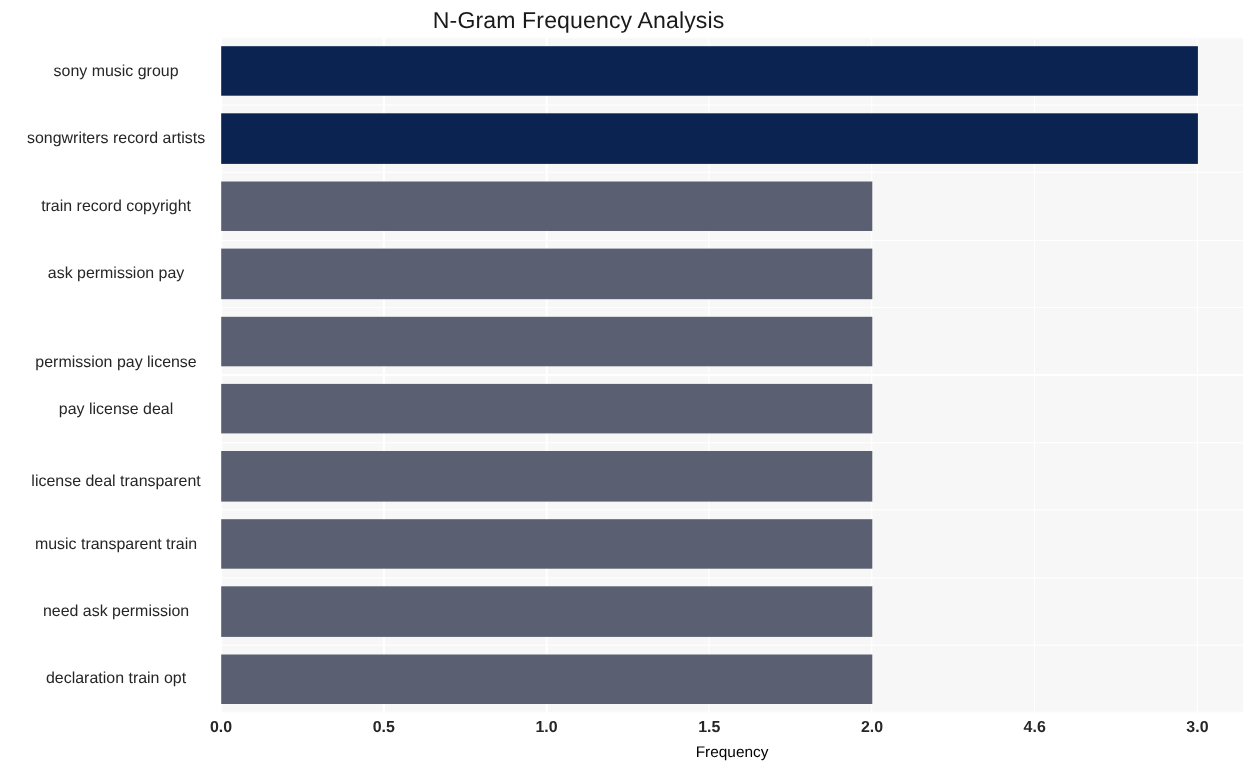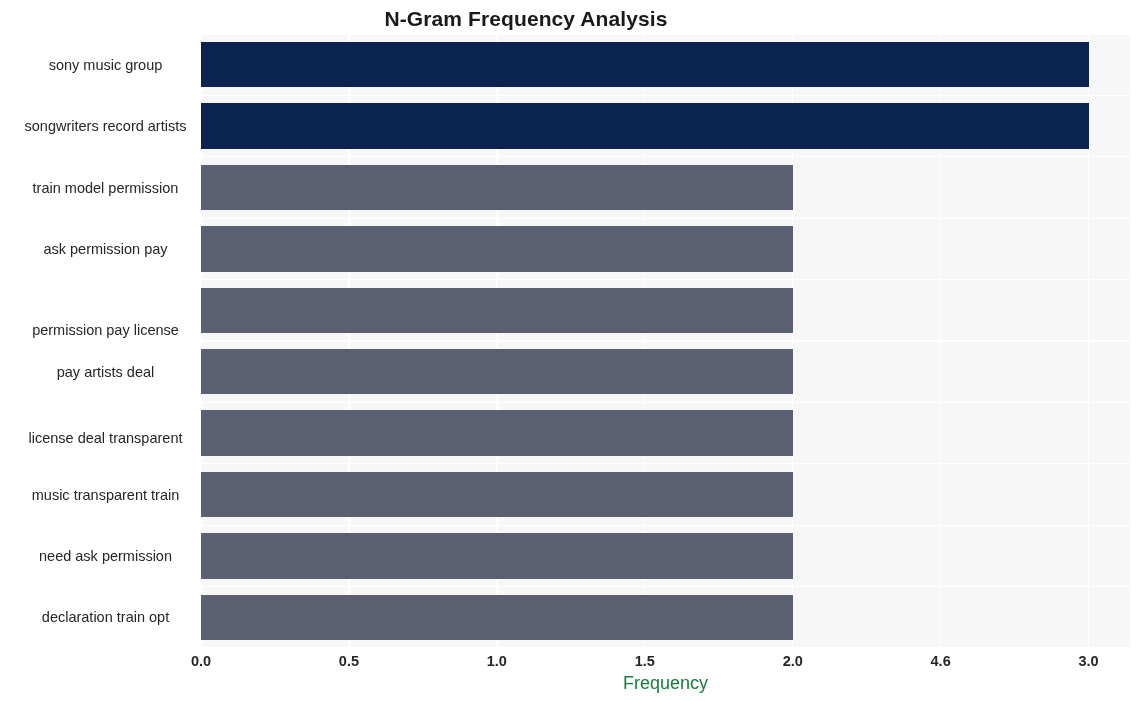--- a/index.html
+++ b/index.html
@@ -24,21 +24,21 @@
   }
 
   
   #chart-title {
     position: absolute;
     left: 0;
     top: 5px;
     width: 1052px;
     text-align: center;
     font-size: 21px;
-    font-weight: bold;
+    font-weight: normal;
     color: #1a1a1a;
     letter-spacing: 0.1px;
     line-height: 28px;
   }
 
   
   #plot-area {
     position: absolute;
     left: 201px;
     top: 34px;
@@ -108,22 +108,22 @@
     line-height: 18px;
   }
 
   
   #x-axis-label {
     position: absolute;
     left: 201px;
     top: 674px;
     width: 929px;
     text-align: center;
-    font-size: 18px;
-    color: #15803d;
+    font-size: 14px;
+    color: #000000;
     line-height: 18px;
   }
 </style>
 </head>
 <body>
 
 <div id="figure">
 
   <div id="chart-title">N-Gram Frequency Analysis</div>
 
@@ -160,24 +160,24 @@
         <div class="bar" title="license deal transparent: 2" style="top: 376.382px; height: 45.436px; width: 591.72px; background: rgb(90, 96, 113);"></div>
         <div class="bar" title="deal transparent train: 2" style="top: 437.782px; height: 45.436px; width: 591.72px; background: rgb(90, 96, 113);"></div>
         <div class="bar" title="need ask permission: 2" style="top: 499.182px; height: 45.436px; width: 591.72px; background: rgb(90, 96, 113);"></div>
         <div class="bar" title="declaration train opt: 2" style="top: 560.582px; height: 45.436px; width: 591.72px; background: rgb(90, 96, 113);"></div>
       </div>
   </div>
 
   <div id="y-tick-layer">
       <div class="ytick" style="top: 22.7px;">sony music group</div>
       <div class="ytick" style="top: 84.1px;">songwriters record artists</div>
-      <div class="ytick" style="top: 145.5px;">train model permission</div>
+      <div class="ytick" style="top: 145.5px;">train record copyright</div>
       <div class="ytick" style="top: 206.9px;">ask permission pay</div>
       <div class="ytick" style="top: 268.3px; margin-top: 20px;">permission pay license</div>
-      <div class="ytick" style="top: 329.7px;">pay artists deal</div>
+      <div class="ytick" style="top: 329.7px;">pay license deal</div>
       <div class="ytick" style="top: 396px;">license deal transparent</div>
       <div class="ytick" style="top: 452.5px;">music transparent train</div>
       <div class="ytick" style="top: 513.9px;">need ask permission</div>
       <div class="ytick" style="top: 575.3px;">declaration train opt</div>
     </div>
 
   <div id="x-tick-layer">
       <div class="xtick" style="left: 201px;">0.0</div>
       <div class="xtick" style="left: 348.93px;">0.5</div>
       <div class="xtick" style="left: 496.86px;">1.0</div>

